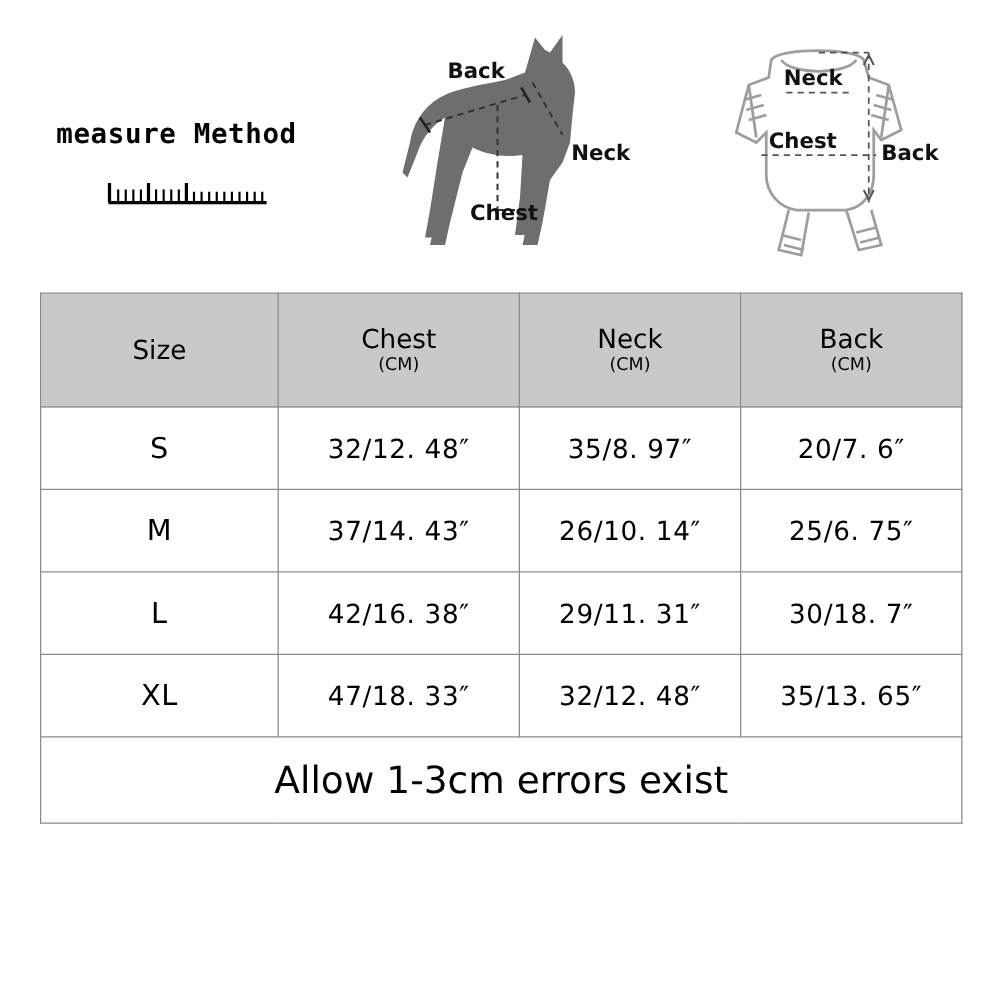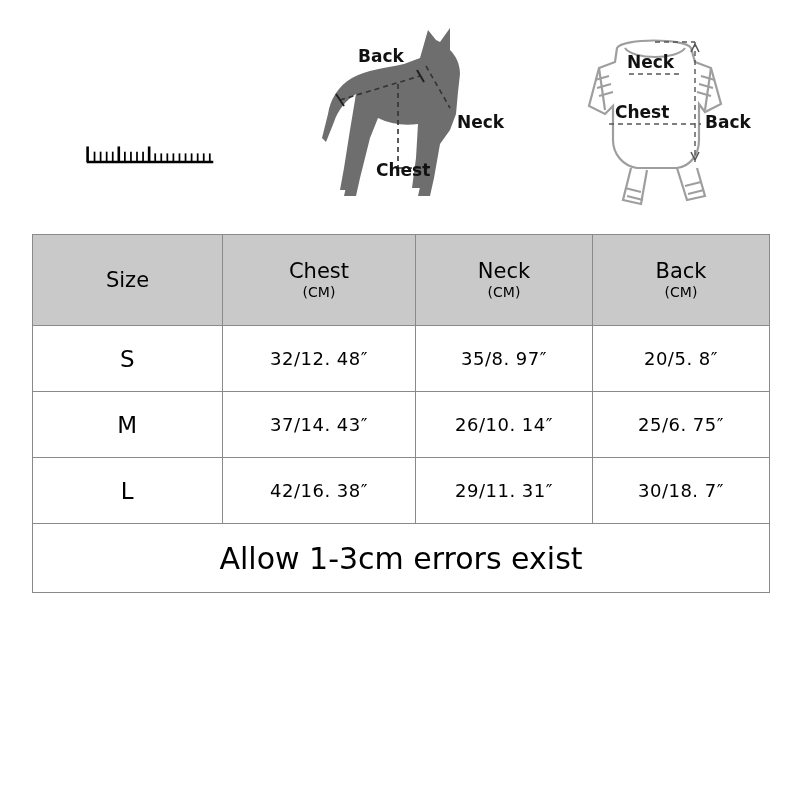--- a/index.html
+++ b/index.html
@@ -82,21 +82,21 @@
     line-height: 1.25;
     font-family: "DejaVu Sans", sans-serif;
   }
   thead th .hdr-unit {
     display: block;
     font-size: 14px;
   }
 
   tbody td {
     height: 63px;
-    font-size: 18px;
+    font-size: 21px;
     font-family: "DejaVu Sans", sans-serif;
     letter-spacing: 0.5px;
   }
   tbody td.size-cell {
     font-size: 23px;
   }
 
   tfoot td {
     height: 66px;
     font-size: 30px;
@@ -113,20 +113,21 @@
     font-size: 17px;
     font-weight: bold;
     fill: #111;
   }
 </style>
 </head>
 <body>
 
 <div class="top-area">
 
+  <div class="measure-title">measure Method</div>
 
   <svg class="ruler" width="150" height="30" viewBox="0 0 150 30">
     <line x1="2" y1="22" x2="148" y2="22" stroke="#000" stroke-width="3"></line>
     <line x1="3" y1="4" x2="3" y2="22" stroke="#000" stroke-width="3"></line>
     <line x1="11" y1="10" x2="11" y2="22" stroke="#000" stroke-width="2"></line>
     <line x1="18" y1="10" x2="18" y2="22" stroke="#000" stroke-width="2"></line>
     <line x1="25" y1="10" x2="25" y2="22" stroke="#000" stroke-width="2"></line>
     <line x1="32" y1="10" x2="32" y2="22" stroke="#000" stroke-width="2"></line>
     <line x1="39" y1="4" x2="39" y2="22" stroke="#000" stroke-width="3"></line>
     <line x1="46" y1="10" x2="46" y2="22" stroke="#000" stroke-width="2"></line>
@@ -242,34 +243,40 @@
           <span>Back</span>
           <span class="hdr-unit">(CM)</span>
         </th>
       </tr>
     </thead>
     <tbody>
       <tr>
         <td class="size-cell">S</td>
         <td>32/12. 48″</td>
         <td>35/8. 97″</td>
-        <td>20/5. 8″</td>
+        <td>20/7. 6″</td>
       </tr>
       <tr>
         <td class="size-cell">M</td>
         <td>37/14. 43″</td>
         <td>26/10. 14″</td>
         <td>25/6. 75″</td>
       </tr>
       <tr>
         <td class="size-cell">L</td>
         <td>42/16. 38″</td>
         <td>29/11. 31″</td>
         <td>30/18. 7″</td>
       </tr>
+      <tr>
+        <td class="size-cell">XL</td>
+        <td>47/18. 33″</td>
+        <td>32/12. 48″</td>
+        <td>35/13. 65″</td>
+      </tr>
     </tbody>
     <tfoot>
       <tr>
         <td colspan="4">Allow 1-3cm errors exist</td>
       </tr>
     </tfoot>
   </table>
 </div>
 
 </body></html>

